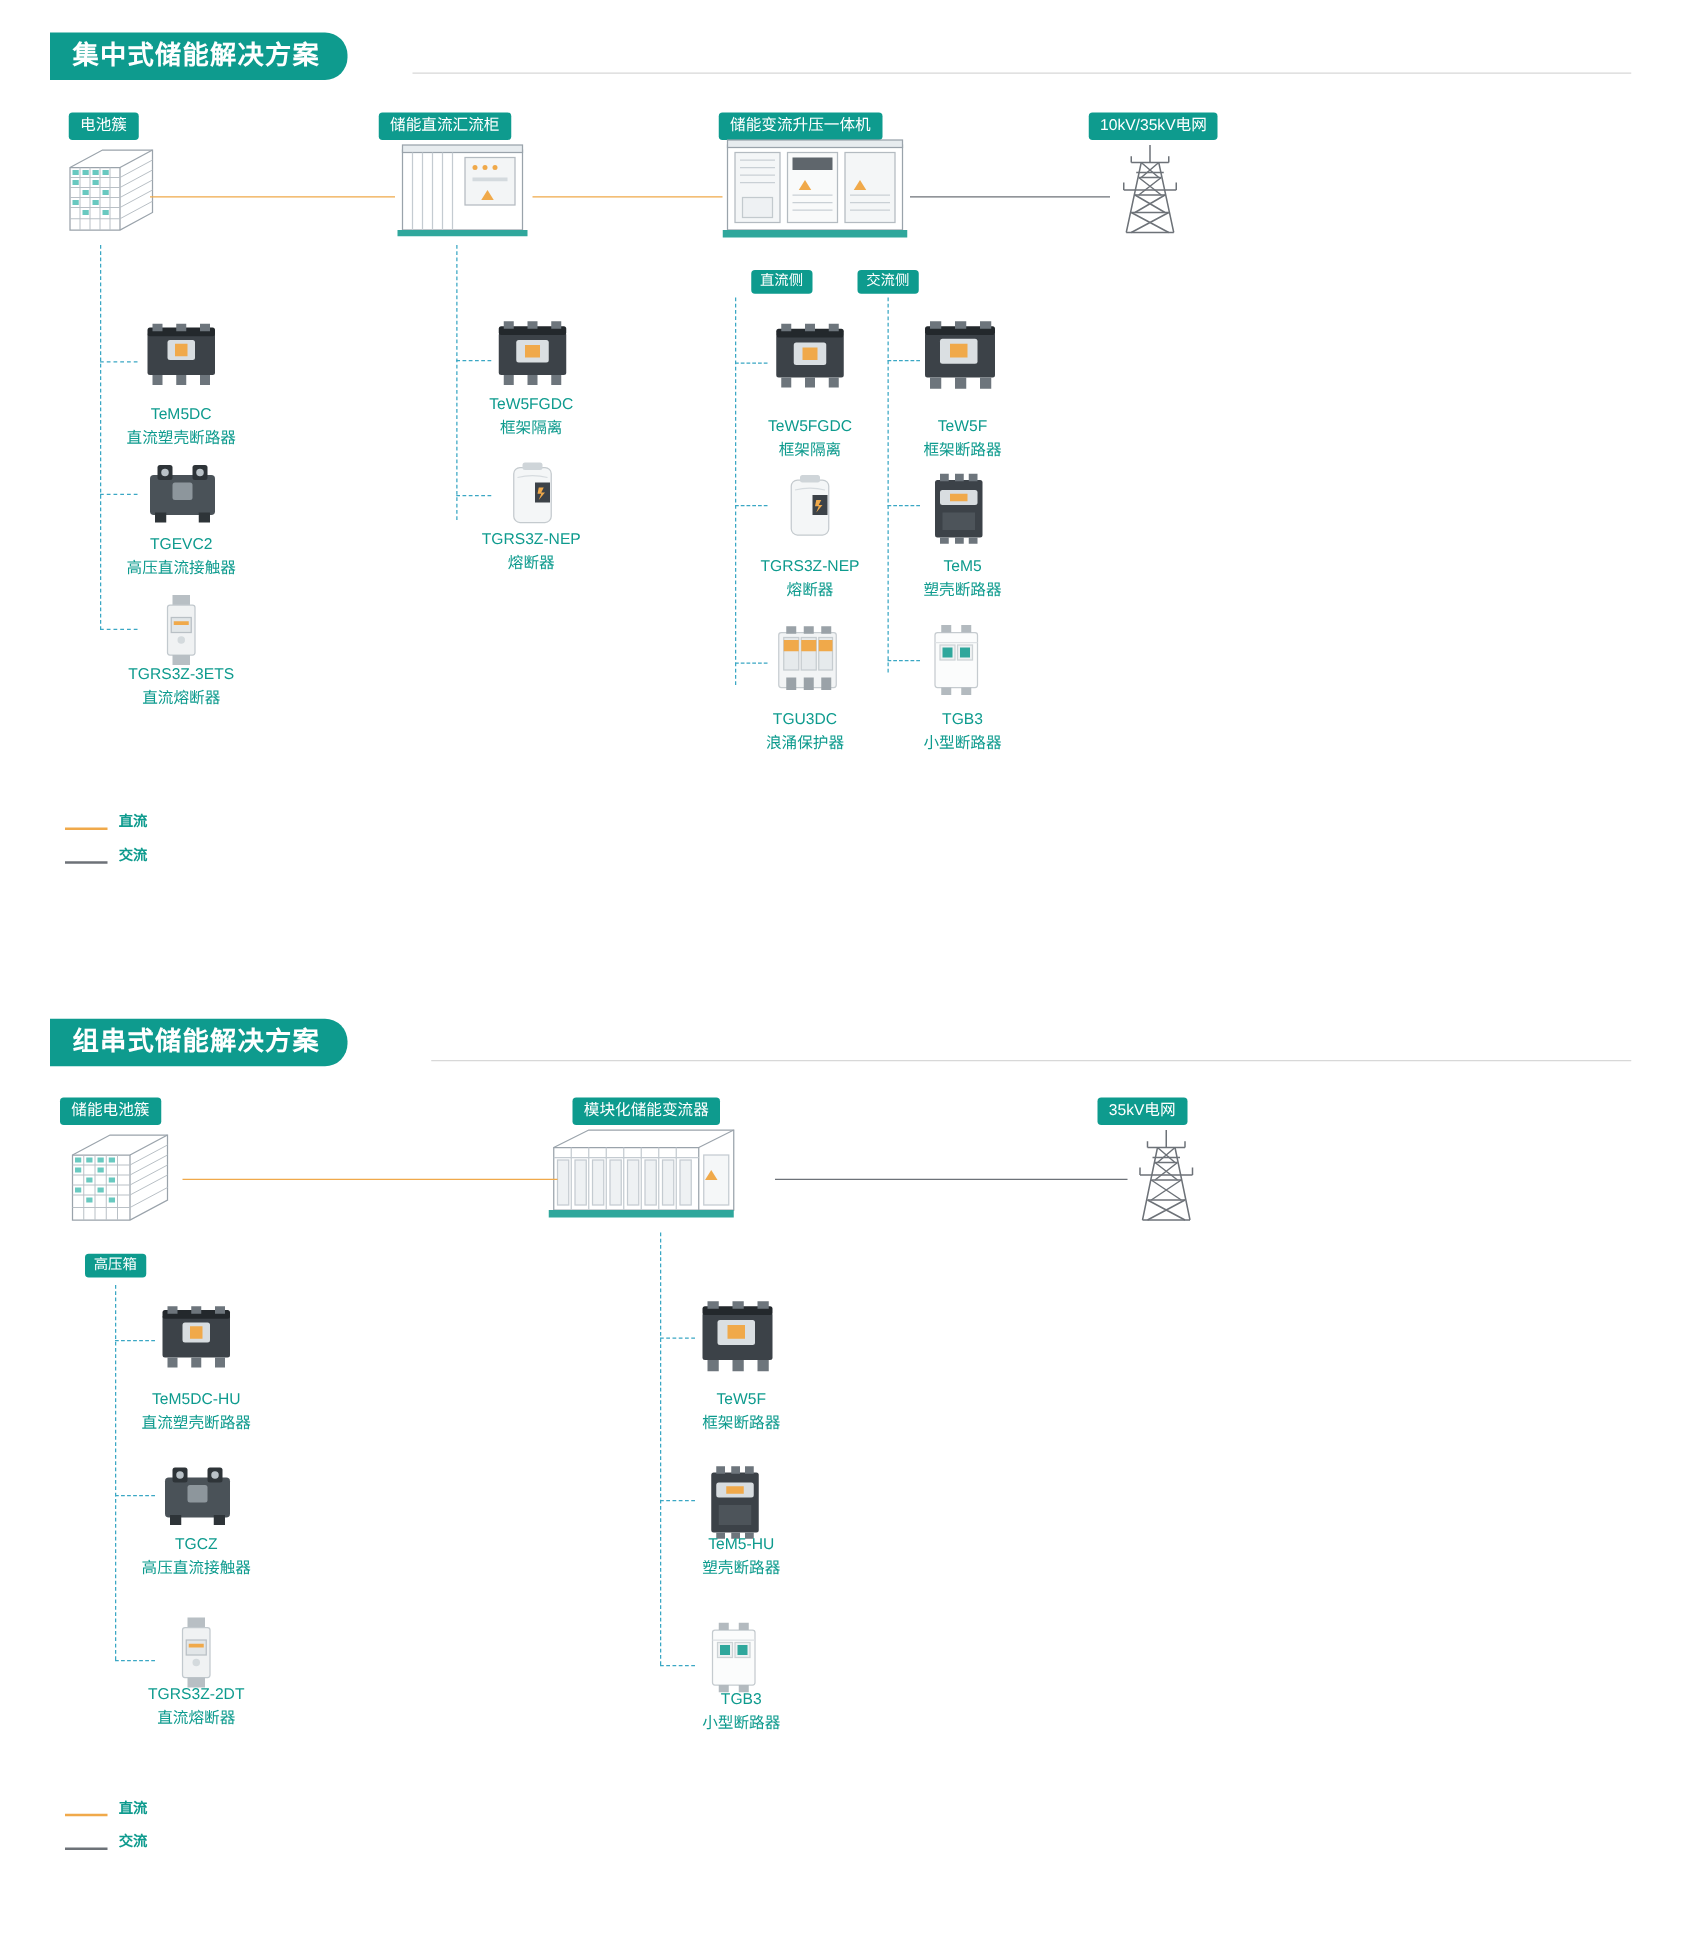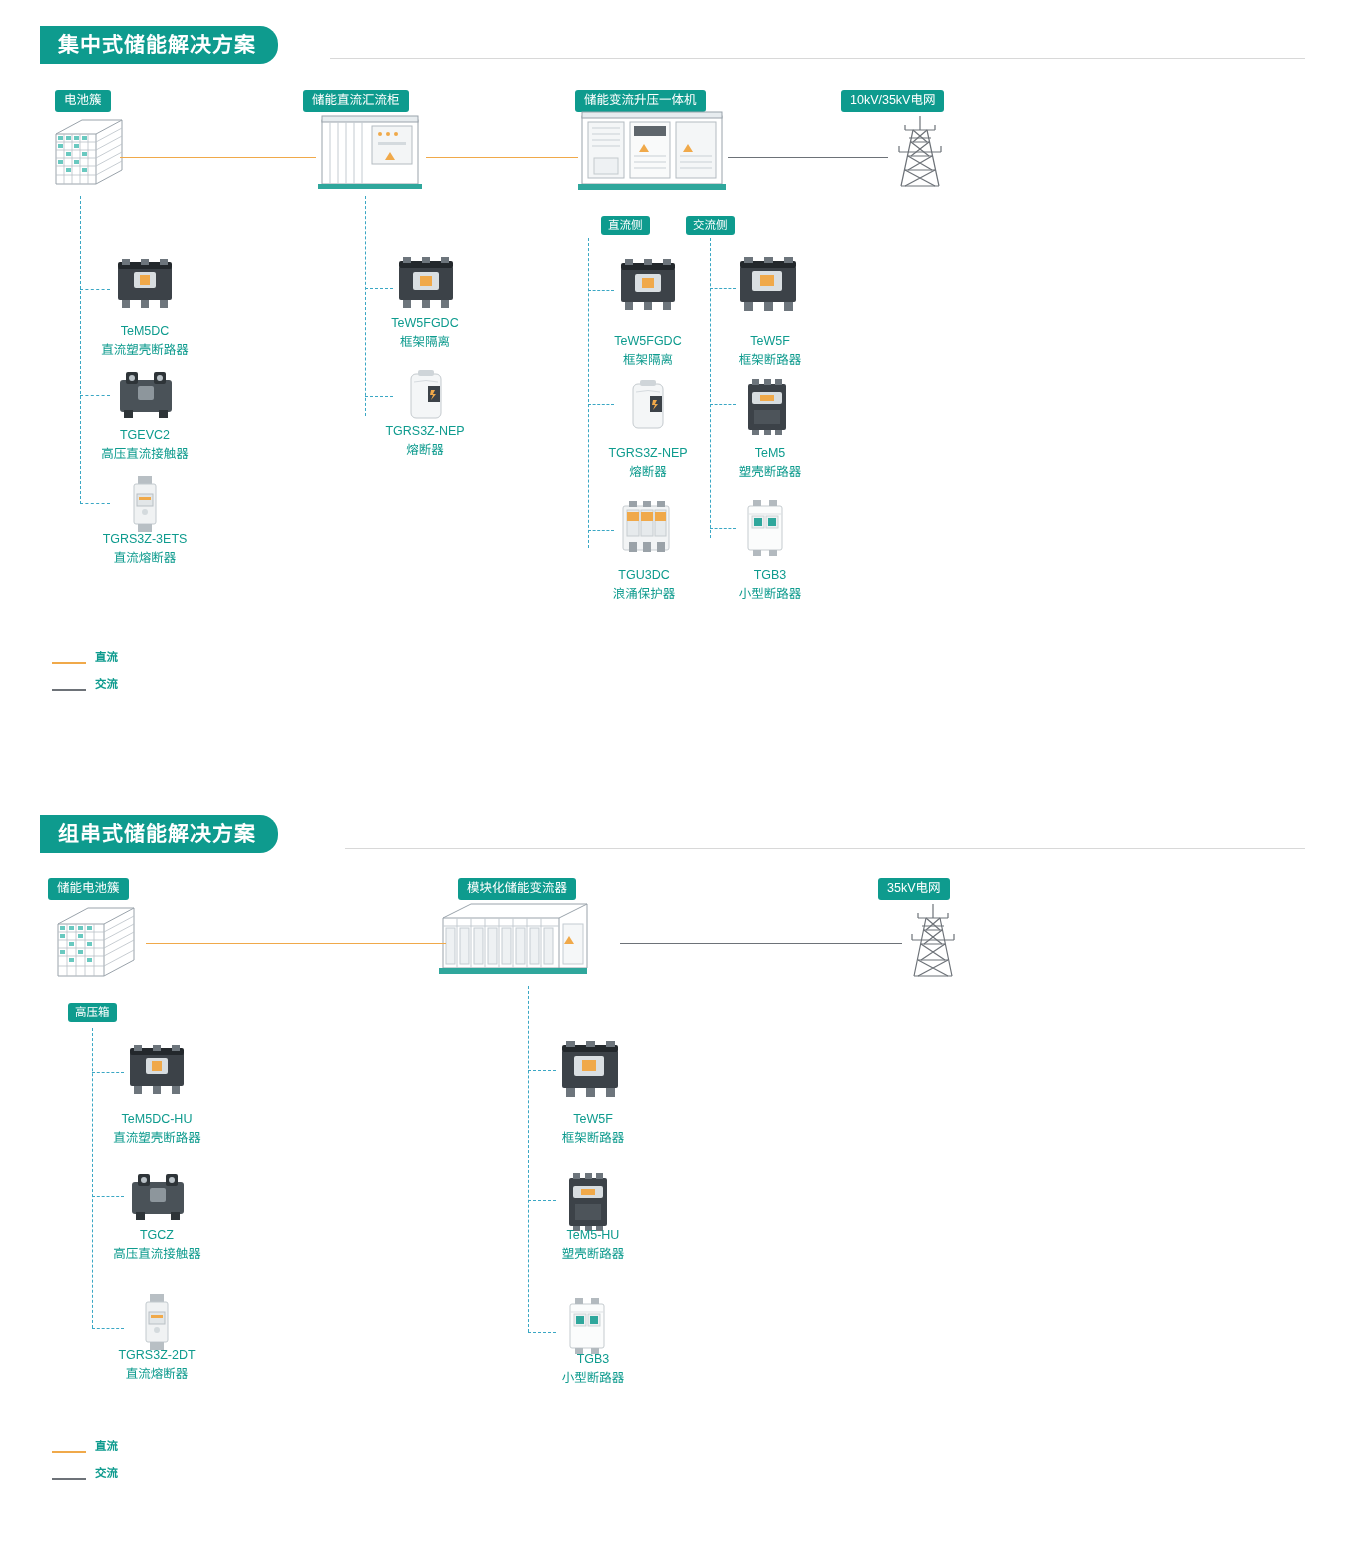--- a/index.html
+++ b/index.html
@@ -47,21 +47,21 @@
 <div class="section">
 
   <div class="sec-header" style="top:26px;">
     <div class="sec-title">集中式储能解决方案</div>
   </div>
   <div class="sec-rule" style="left:330px;top:58px;width:975px;"></div>
 
   <div class="tag" style="left:55px;top:90px;">电池簇</div>
   <div class="tag" style="left:303px;top:90px;">储能直流汇流柜</div>
   <div class="tag" style="left:575px;top:90px;">储能变流升压一体机</div>
-  <div class="tag" style="left:841px;top:90px;">10kV/35kV电网</div>
+  <div class="tag" style="left:871px;top:90px;">10kV/35kV电网</div>
 
   <div class="icon" style="left:44px;top:112px;">
     <svg width="86" height="85" viewBox="0 0 86 85">
       <g fill="#ffffff" stroke="#9aa3ab" stroke-width="1">
         <path d="M12 22 L38 8 L78 8 L78 58 L52 72 L12 72 Z"></path>
         <path d="M12 22 L52 22 L52 72" fill="none"></path>
         <path d="M52 22 L78 8" fill="none"></path>
       </g>
       <g stroke="#b9c0c6" stroke-width="0.8">
         <path d="M12 30 L52 30 M12 38 L52 38 M12 46 L52 46 M12 54 L52 54 M12 63 L52 63"></path>

